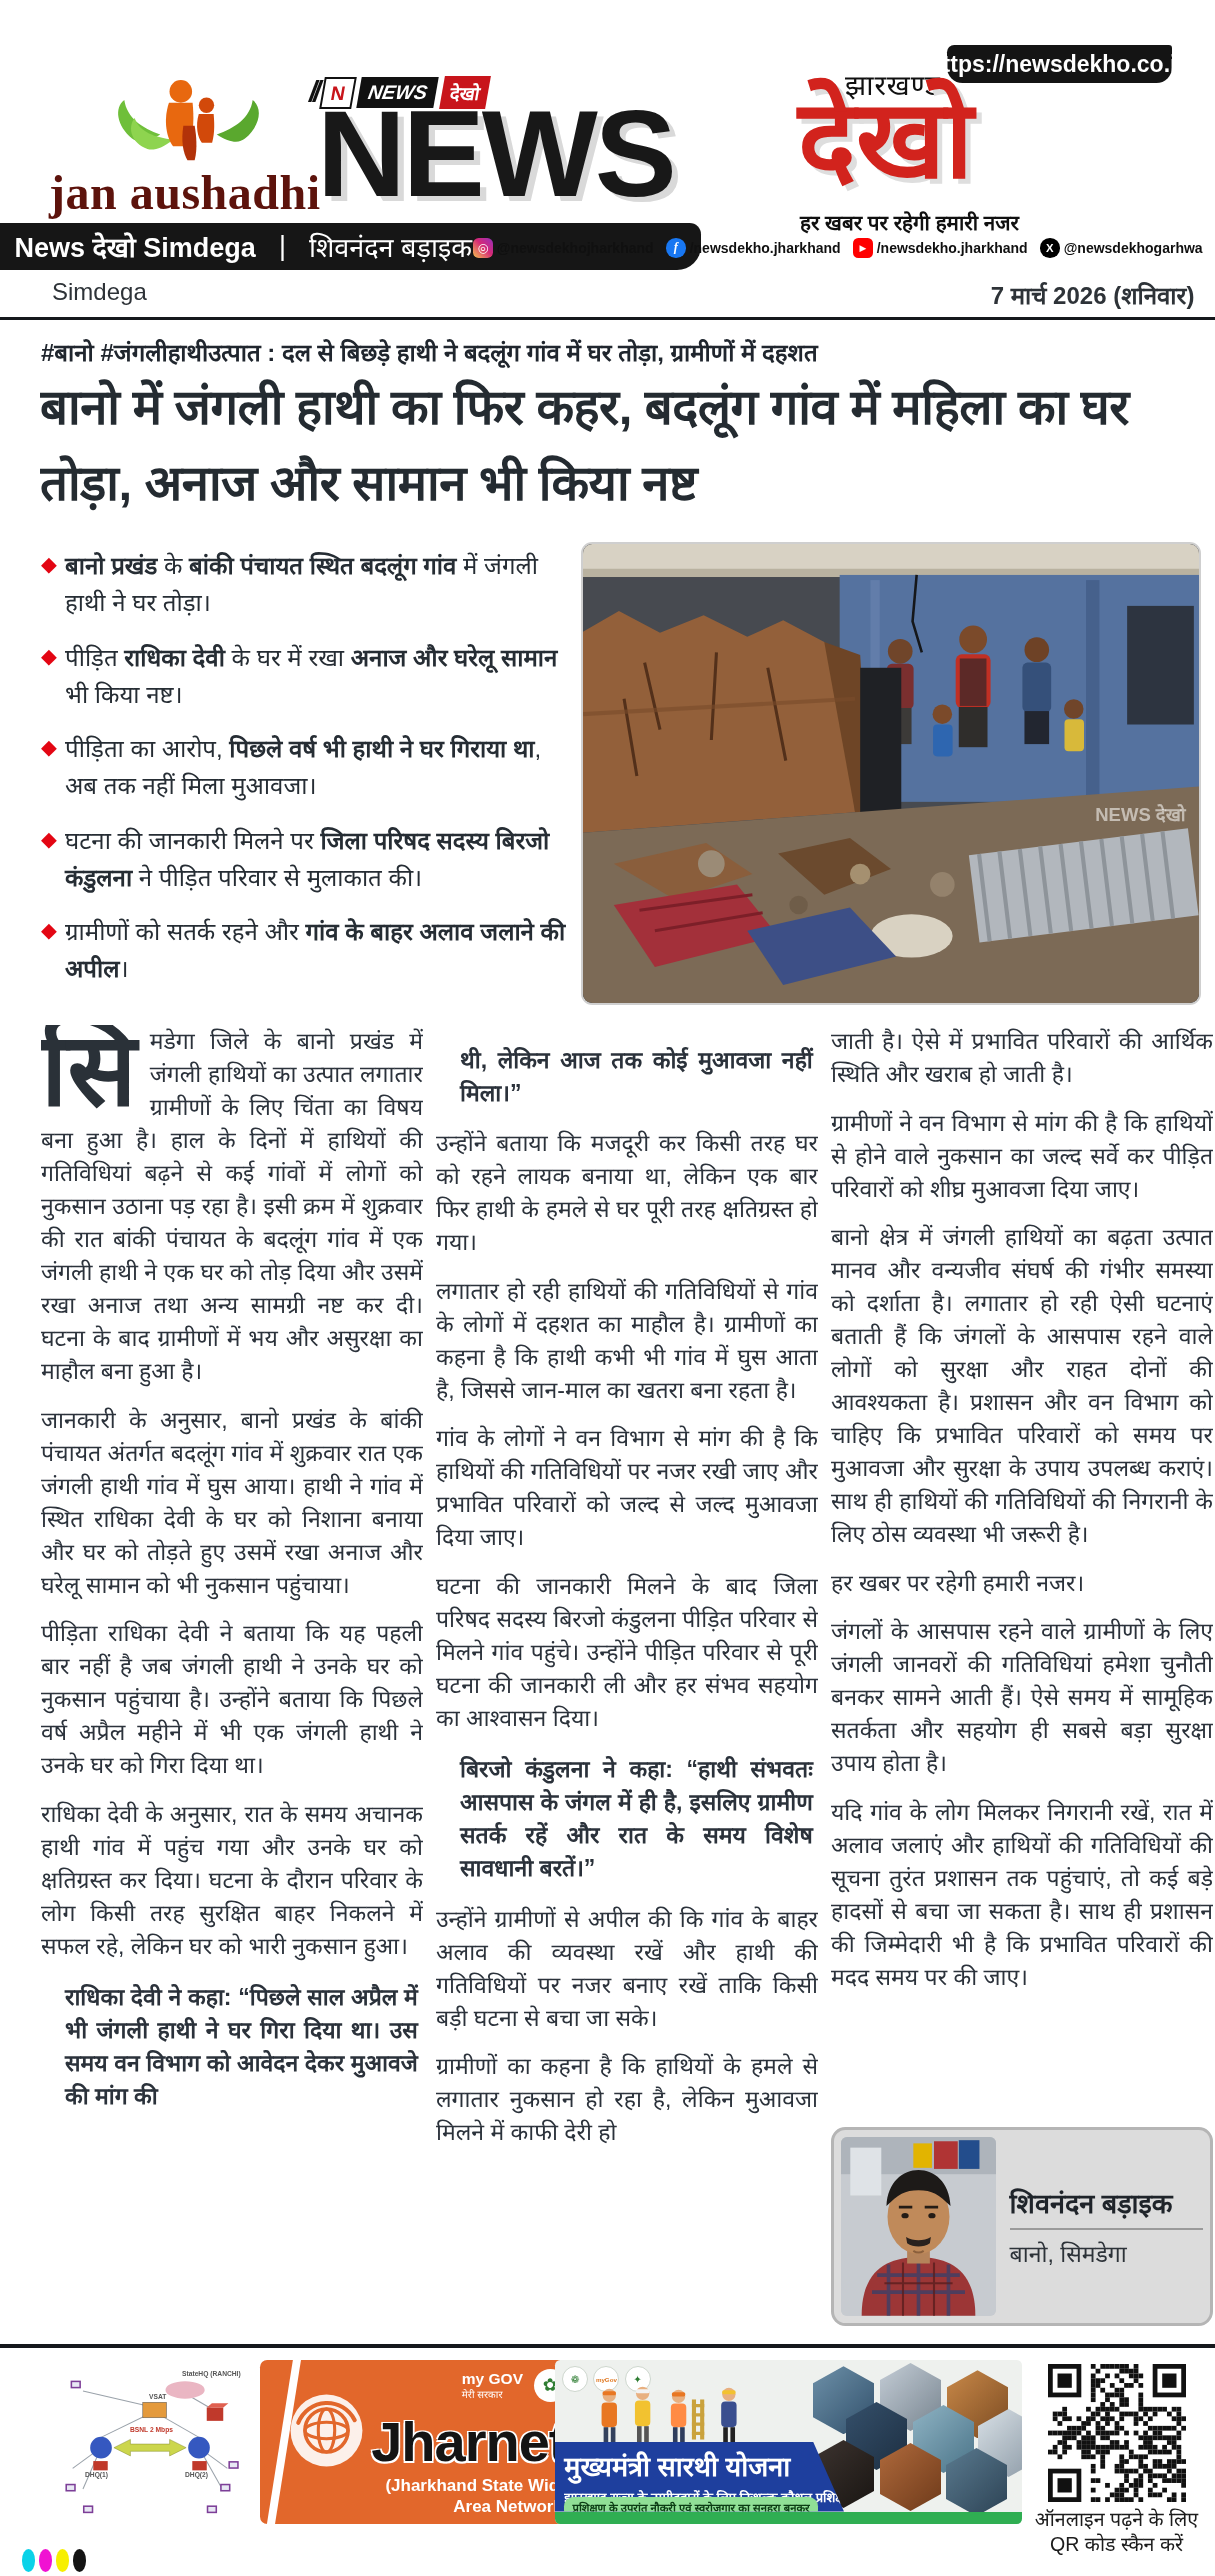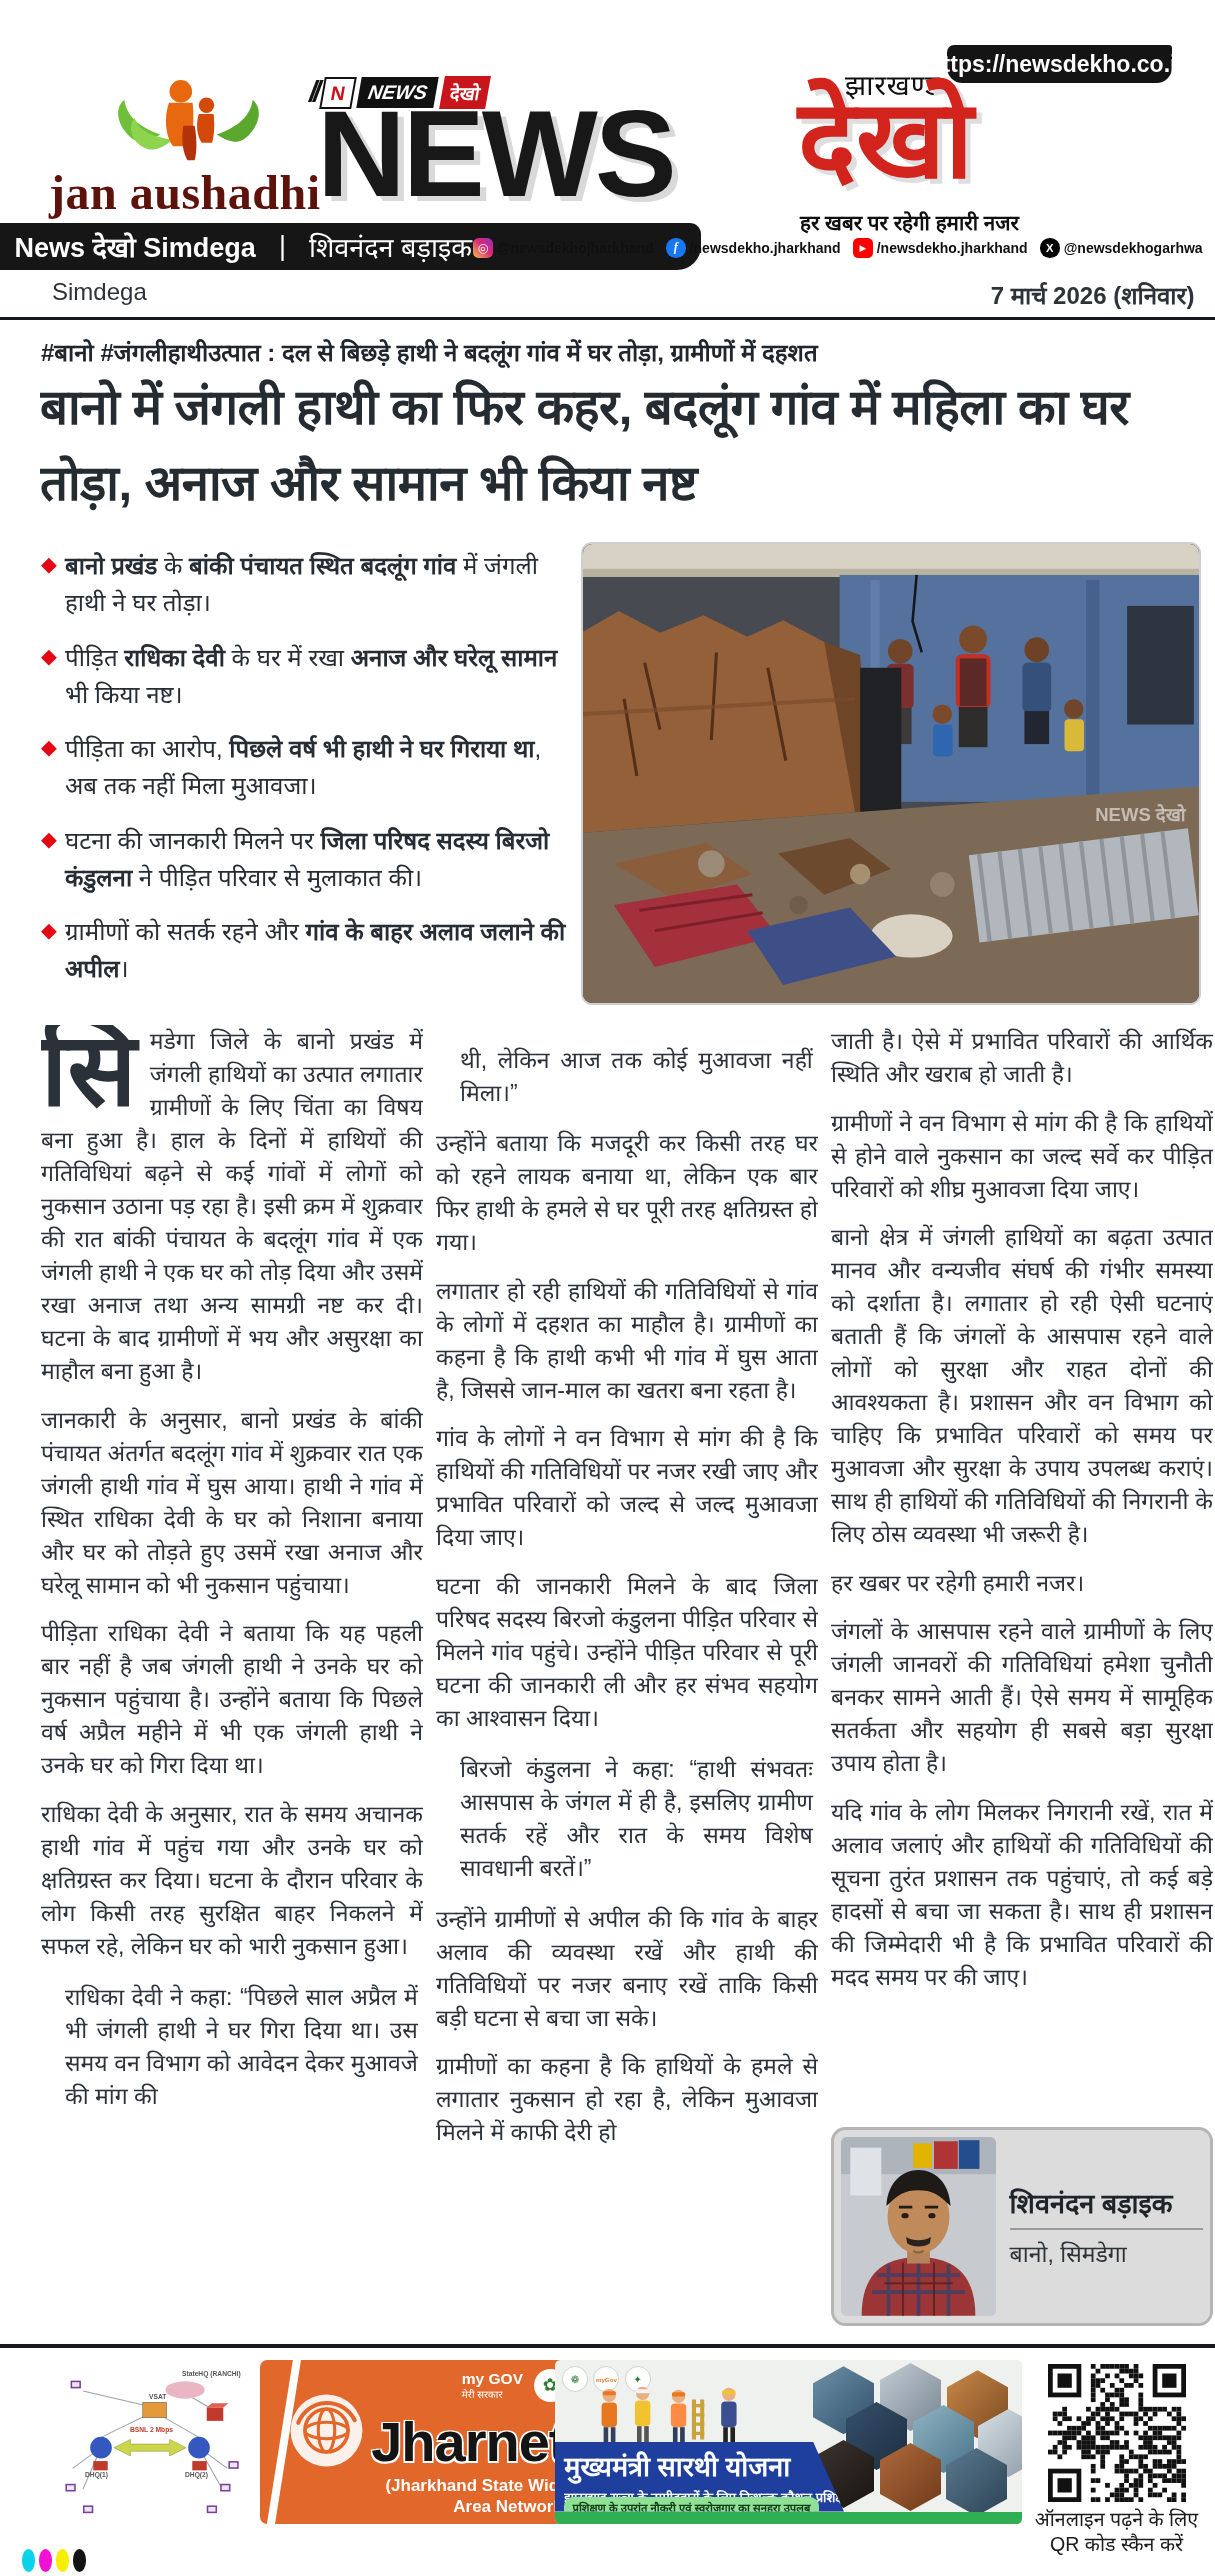--- a/index.html
+++ b/index.html
@@ -72,21 +72,21 @@
   .photo svg{width:100%;height:100%;display:block;}
   .watermark{position:absolute;right:13.4px;top:56%;font-size:18.5px;font-weight:700;color:rgba(255,255,255,.55);}
 
   
   .col{position:absolute;top:1025px;width:382px;font-size:23px;line-height:33px;text-align:justify;
        color:#2b323b;overflow:hidden;}
   .col1{left:41px;height:1311px;}
   .col2{left:436px;height:1231px;}
   .col3{left:831px;height:1095px;}
   .col p{margin:0 0 15.5px 0;}
-  .col p.quote{margin:18.5px 5.2px 17.5px 24px;}
+  .col p.quote{margin:18.5px 5.2px 17.5px 24px;font-weight:bold;}
   .dropcap{float:left;font-size:102px;line-height:81px;font-weight:700;color:#2a3138;padding:5.2px 13.4px 0 0;}
 
   .author-card{position:absolute;left:831px;top:2127px;width:382px;height:199px;background:#dcdcdc;
                border:3.6px solid #b5b5b5;border-radius:14.4px;box-sizing:border-box;padding:7.2px;display:flex;gap:13.4px;}
   .author-photo{width:155px;height:100%;border-radius:6.2px;overflow:hidden;flex:none;background:#c7cbd0;}
   .author-photo svg{width:100%;height:100%;display:block;}
   .author-meta{display:flex;flex-direction:column;justify-content:center;flex:1;min-width:0;}
   .author-name{font-size:27px;font-weight:700;color:#1f242a;}
   .author-rule{height:1.5px;background:#9a9a9a;margin:7.2px 0;}
   .author-loc{font-size:23px;color:#2c3238;}
@@ -436,21 +436,21 @@
     <div class="hex" style="left:392px;top:10.3px;background:linear-gradient(135deg,#c98948,#7a4a22)"></div>
     <div class="hex" style="left:291px;top:42px;background:linear-gradient(135deg,#35506b,#1d2f42)"></div>
     <div class="hex" style="left:358px;top:45px;background:linear-gradient(135deg,#8fb3c4,#4a7488)"></div>
     <div class="hex" style="left:423px;top:49px;background:linear-gradient(135deg,#d8e0e6,#8a98a4)"></div>
     <div class="hex" style="left:258px;top:80px;background:linear-gradient(135deg,#3d3430,#191512)"></div>
     <div class="hex" style="left:325px;top:83px;background:linear-gradient(135deg,#b06a3c,#6e3a1a)"></div>
     <div class="hex" style="left:391px;top:88px;background:linear-gradient(135deg,#5a7a8f,#2c4254)"></div>
     <div class="sa-band">
       <div class="sa-title">मुख्यमंत्री सारथी योजना</div>
       <div class="sa-sub">झारखण्ड राज्य के उम्मीदवारों के लिए निःशुल्क कौशल प्रशिक्षण</div>
-      <div class="sa-pill">प्रशिक्षण के उपरांत नौकरी एवं स्वरोजगार का सुनहरा उपलब</div>
+      <div class="sa-pill">प्रशिक्षण के उपरांत नौकरी एवं स्वरोजगार का सुनहरा बनकर</div>
     </div>
     <div class="sa-strip"></div>
   </div>
 
   <div class="qr-wrap">
     <svg id="qr" viewBox="0 0 290 290">
         <rect x="90" y="0" width="10" height="10" fill="#111"></rect>
         <rect x="110" y="0" width="10" height="10" fill="#111"></rect>
         <rect x="120" y="0" width="10" height="10" fill="#111"></rect>
         <rect x="130" y="0" width="10" height="10" fill="#111"></rect>

